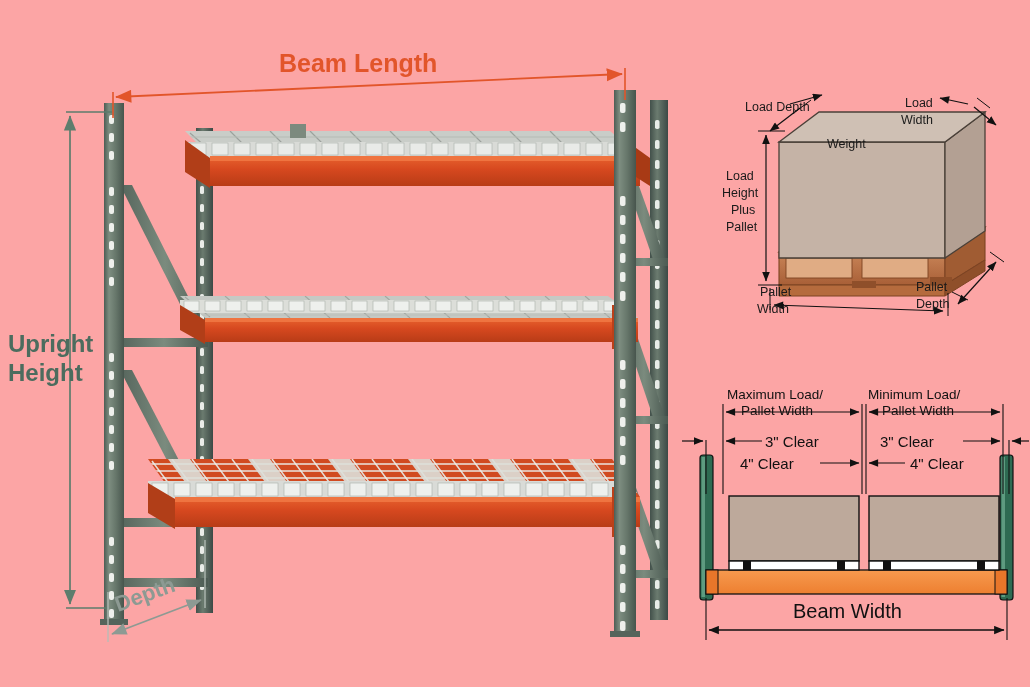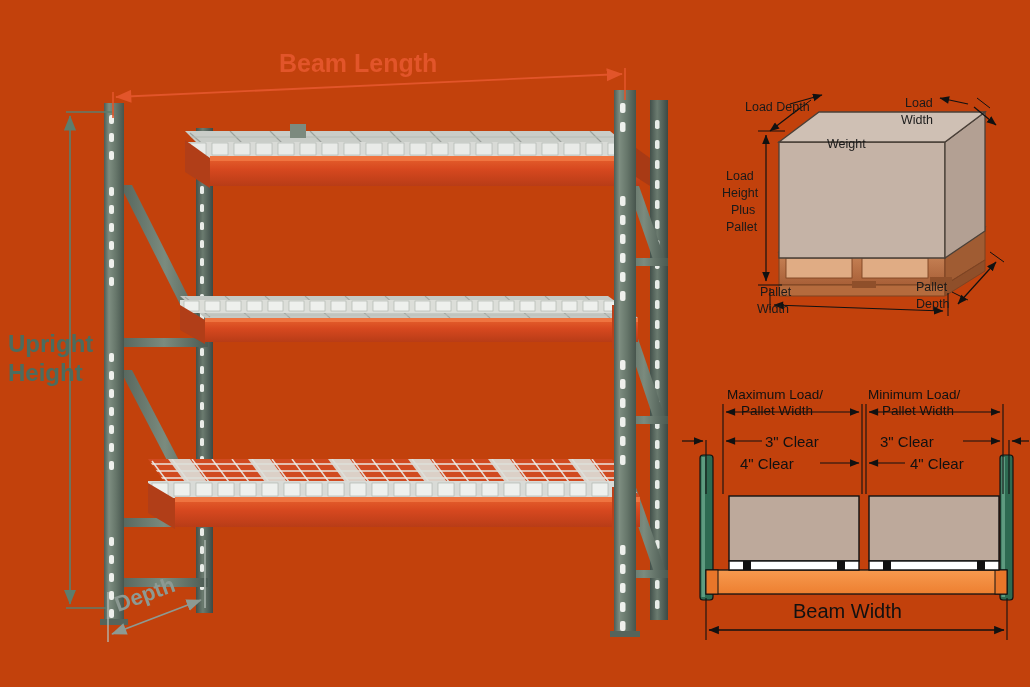--- a/index.html
+++ b/index.html
@@ -7,21 +7,21 @@
     padding: 0;
     background: #ffffff;
   }
   body {
     font-family: "Liberation Sans", sans-serif;
   }
   #stage {
     position: relative;
     width: 1030px;
     height: 687px;
-    background: #c2410c;
+    background: #fca5a5;
     overflow: hidden;
     text-decoration: underline;
   }
   .svg-layer {
     position: absolute;
     left: 0;
     top: 0;
     width: 1030px;
     height: 687px;
   }

